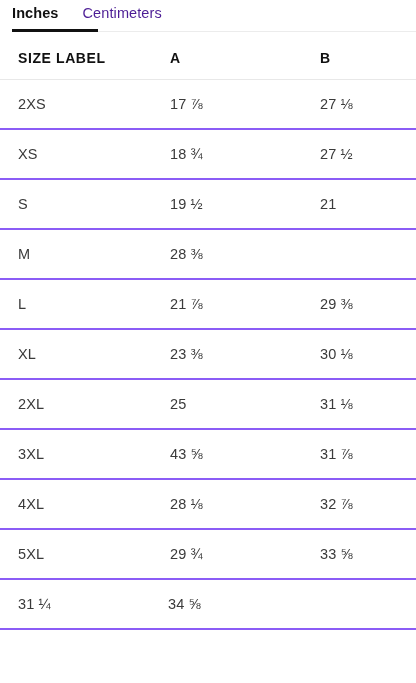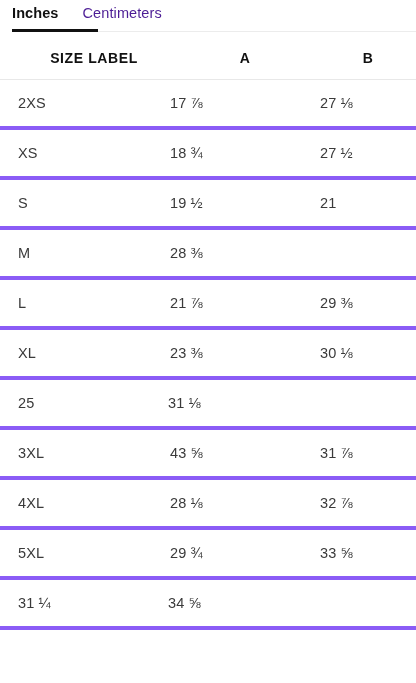--- a/index.html
+++ b/index.html
@@ -70,26 +70,25 @@
   .table {
     margin: 0;
     padding: 0 0 0 0;
   }
   .row {
     display: flex;
     align-items: center;
     height: 50px;
     box-sizing: border-box;
     padding-left: 18px;
-    border-bottom: 4px solid #8b5cf6;
+    border-bottom: 2px solid #8b5cf6;
   }
   .row.header {
     height: 44px;
     border-bottom: 1px solid #e8e8e8;
-    text-align: center;
   }
   .cell {
     font-size: 14.5px;
     color: #3a3a3a;
     letter-spacing: 0.15px;
     white-space: nowrap;
   }
   .row.header .cell {
     color: #111111;
     font-weight: bold;
@@ -151,20 +150,21 @@
     <div class="cell col-b">29 ⅜</div>
   </div>
 
   <div class="row">
     <div class="cell col-size">XL</div>
     <div class="cell col-a">23 ⅜</div>
     <div class="cell col-b">30 ⅛</div>
   </div>
 
   <div class="row">
+    <div class="cell col-size">2XL</div>
     <div class="cell col-a">25</div>
     <div class="cell col-b">31 ⅛</div>
   </div>
 
   <div class="row">
     <div class="cell col-size">3XL</div>
     <div class="cell col-a">43 ⅝</div>
     <div class="cell col-b">31 ⅞</div>
   </div>
 

